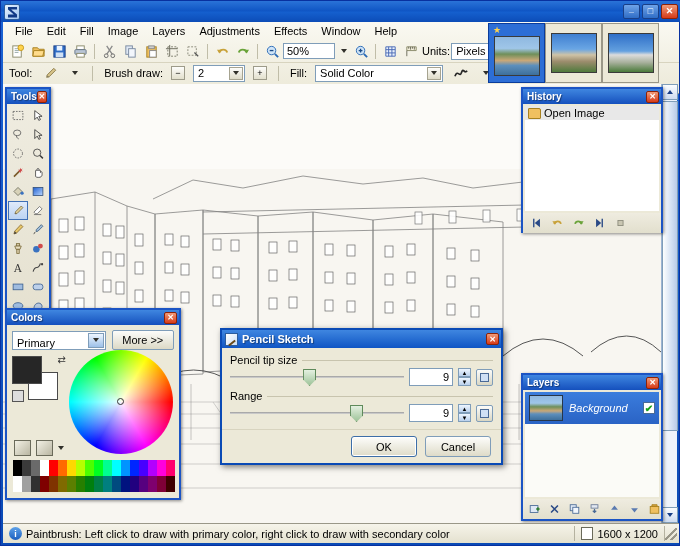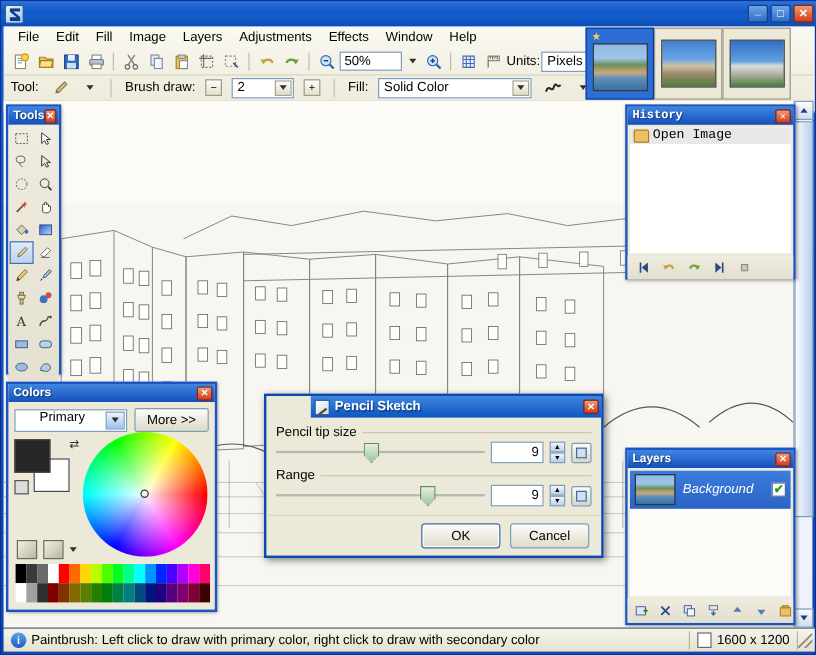--- a/index.html
+++ b/index.html
@@ -197,26 +197,26 @@
     background: linear-gradient(180deg,#efece0,#e5e1d0);
   }
   .tool-cell {
     width: 20px; height: 19px; display:flex;align-items:center;justify-content:center;
     border:1px solid transparent; cursor:pointer; position:relative;
   }
   .tool-cell.active { border-color:#3f6fb5; background: linear-gradient(180deg,#dfeafb,#bcd3f2); }
   .tool-cell svg { display:block; }
 
   
-  #pal-colors { left: 4px; top: 317px; width: 176px; height: 192px; }
+  #pal-colors { left: 4px; top: 307px; width: 176px; height: 192px; }
   #pal-colors .body { padding: 5px; }
   .colors-row1 { display:flex; align-items:center; gap:6px; }
   #primary-select {
     width: 96px; height: 19px; background:#fff; border:1px solid #7f9db9;
-    font-size:11px; display:flex; align-items:flex-start; padding-left:20px; position:relative;
+    font-size:11px; display:flex; align-items:flex-end; padding-left:4px; position:relative;
   }
   #primary-select .cb-arrow {
     position:absolute; right:1px; top:1px;width:16px;height:15px;
     background:linear-gradient(180deg,#eef6ff,#9dc0e8); border:1px solid #7f9db9;
     display:flex;align-items:center;justify-content:center;
   }
   #more-btn {
     width: 64px; height: 20px; border:1px solid #7f9db9; border-radius:2px;
     background: linear-gradient(180deg,#fcfcfa,#dcd9c6);
     font-size:11px; display:flex;align-items:center;justify-content:center;cursor:pointer;
@@ -239,21 +239,21 @@
     position:absolute; left:48px; top:48px; width:7px;height:7px;border-radius:50%;
     border:1px solid #333;
   }
   .colors-bottom-icons { position:absolute; left:7px; bottom:42px; display:flex; gap:5px; align-items:center; }
   .cb-icon { width:17px;height:16px;border:1px solid #6a6a5a;background:linear-gradient(135deg,#f2f0e4,#b9b6a2); cursor:pointer;}
   #palette-strip { position:absolute; left:6px; bottom:6px; width:162px; height:32px; display:flex; flex-direction:column; }
   .pal-line { display:flex; flex:1 1 auto; }
   .pal-line i { flex:1 1 auto; display:block; }
 
   
-  #pal-history { left: 520px; top: 86px; width: 142px; height: 146px; font-family: Liberation Mono, monospace; }
+  #pal-history { left: 520px; top: 86px; width: 142px; height: 146px; }
   #pal-history .list {
     height: 105px; background: #fff; margin: 2px; overflow:hidden;
   }
   .hist-item { display:flex; align-items:center; gap:3px; padding:1px 3px; font-size:11px; cursor:pointer; }
   .hist-item.sel { background:#e8e8e8; }
   .folder-ico { width:13px;height:11px;background:#f0c060;border:1px solid #a8811f;border-radius:1px 2px 1px 1px; flex:none;}
   #pal-history .toolrow {
     height: 20px; display:flex; align-items:center; gap:6px; padding-left:6px;
     background: linear-gradient(180deg,#efece0,#e2dfcd);
   }
@@ -279,21 +279,21 @@
 
   
   #dlg-sketch {
     position: absolute; left: 219px; top: 327px; width: 283px; height: 137px;
     border: 2px solid #0a4ab5; background: #ece9d8;
     box-shadow: 2px 2px 6px rgba(0,0,0,.5);
   }
   #dlg-sketch .dlg-title {
     height: 18px; background: linear-gradient(180deg,#3f86e0,#0f55c4);
     display:flex; align-items:center; color:#fff; font-weight:bold; font-size:11px;
-    padding-left:3px; cursor: move; margin-left: 37px;
+    padding-left:3px; cursor: move;
   }
   #dlg-sketch .dlg-title .ico {
     width:13px;height:13px;background:linear-gradient(135deg,#fff,#c9ddf5);border:1px solid #2b5c9c;
     margin-right:4px; position:relative; flex:none;
   }
   #dlg-sketch .dlg-title .ico::after{
     content:"";position:absolute;left:2px;top:8px;width:8px;height:2px;background:#6a4a1a;transform:rotate(-38deg);
   }
   #dlg-sketch .dlg-title .t { flex:1 1 auto; text-shadow:1px 1px 1px rgba(0,0,0,.4); }
   #dlg-sketch .dlg-body { padding: 6px 8px 0 8px; }

